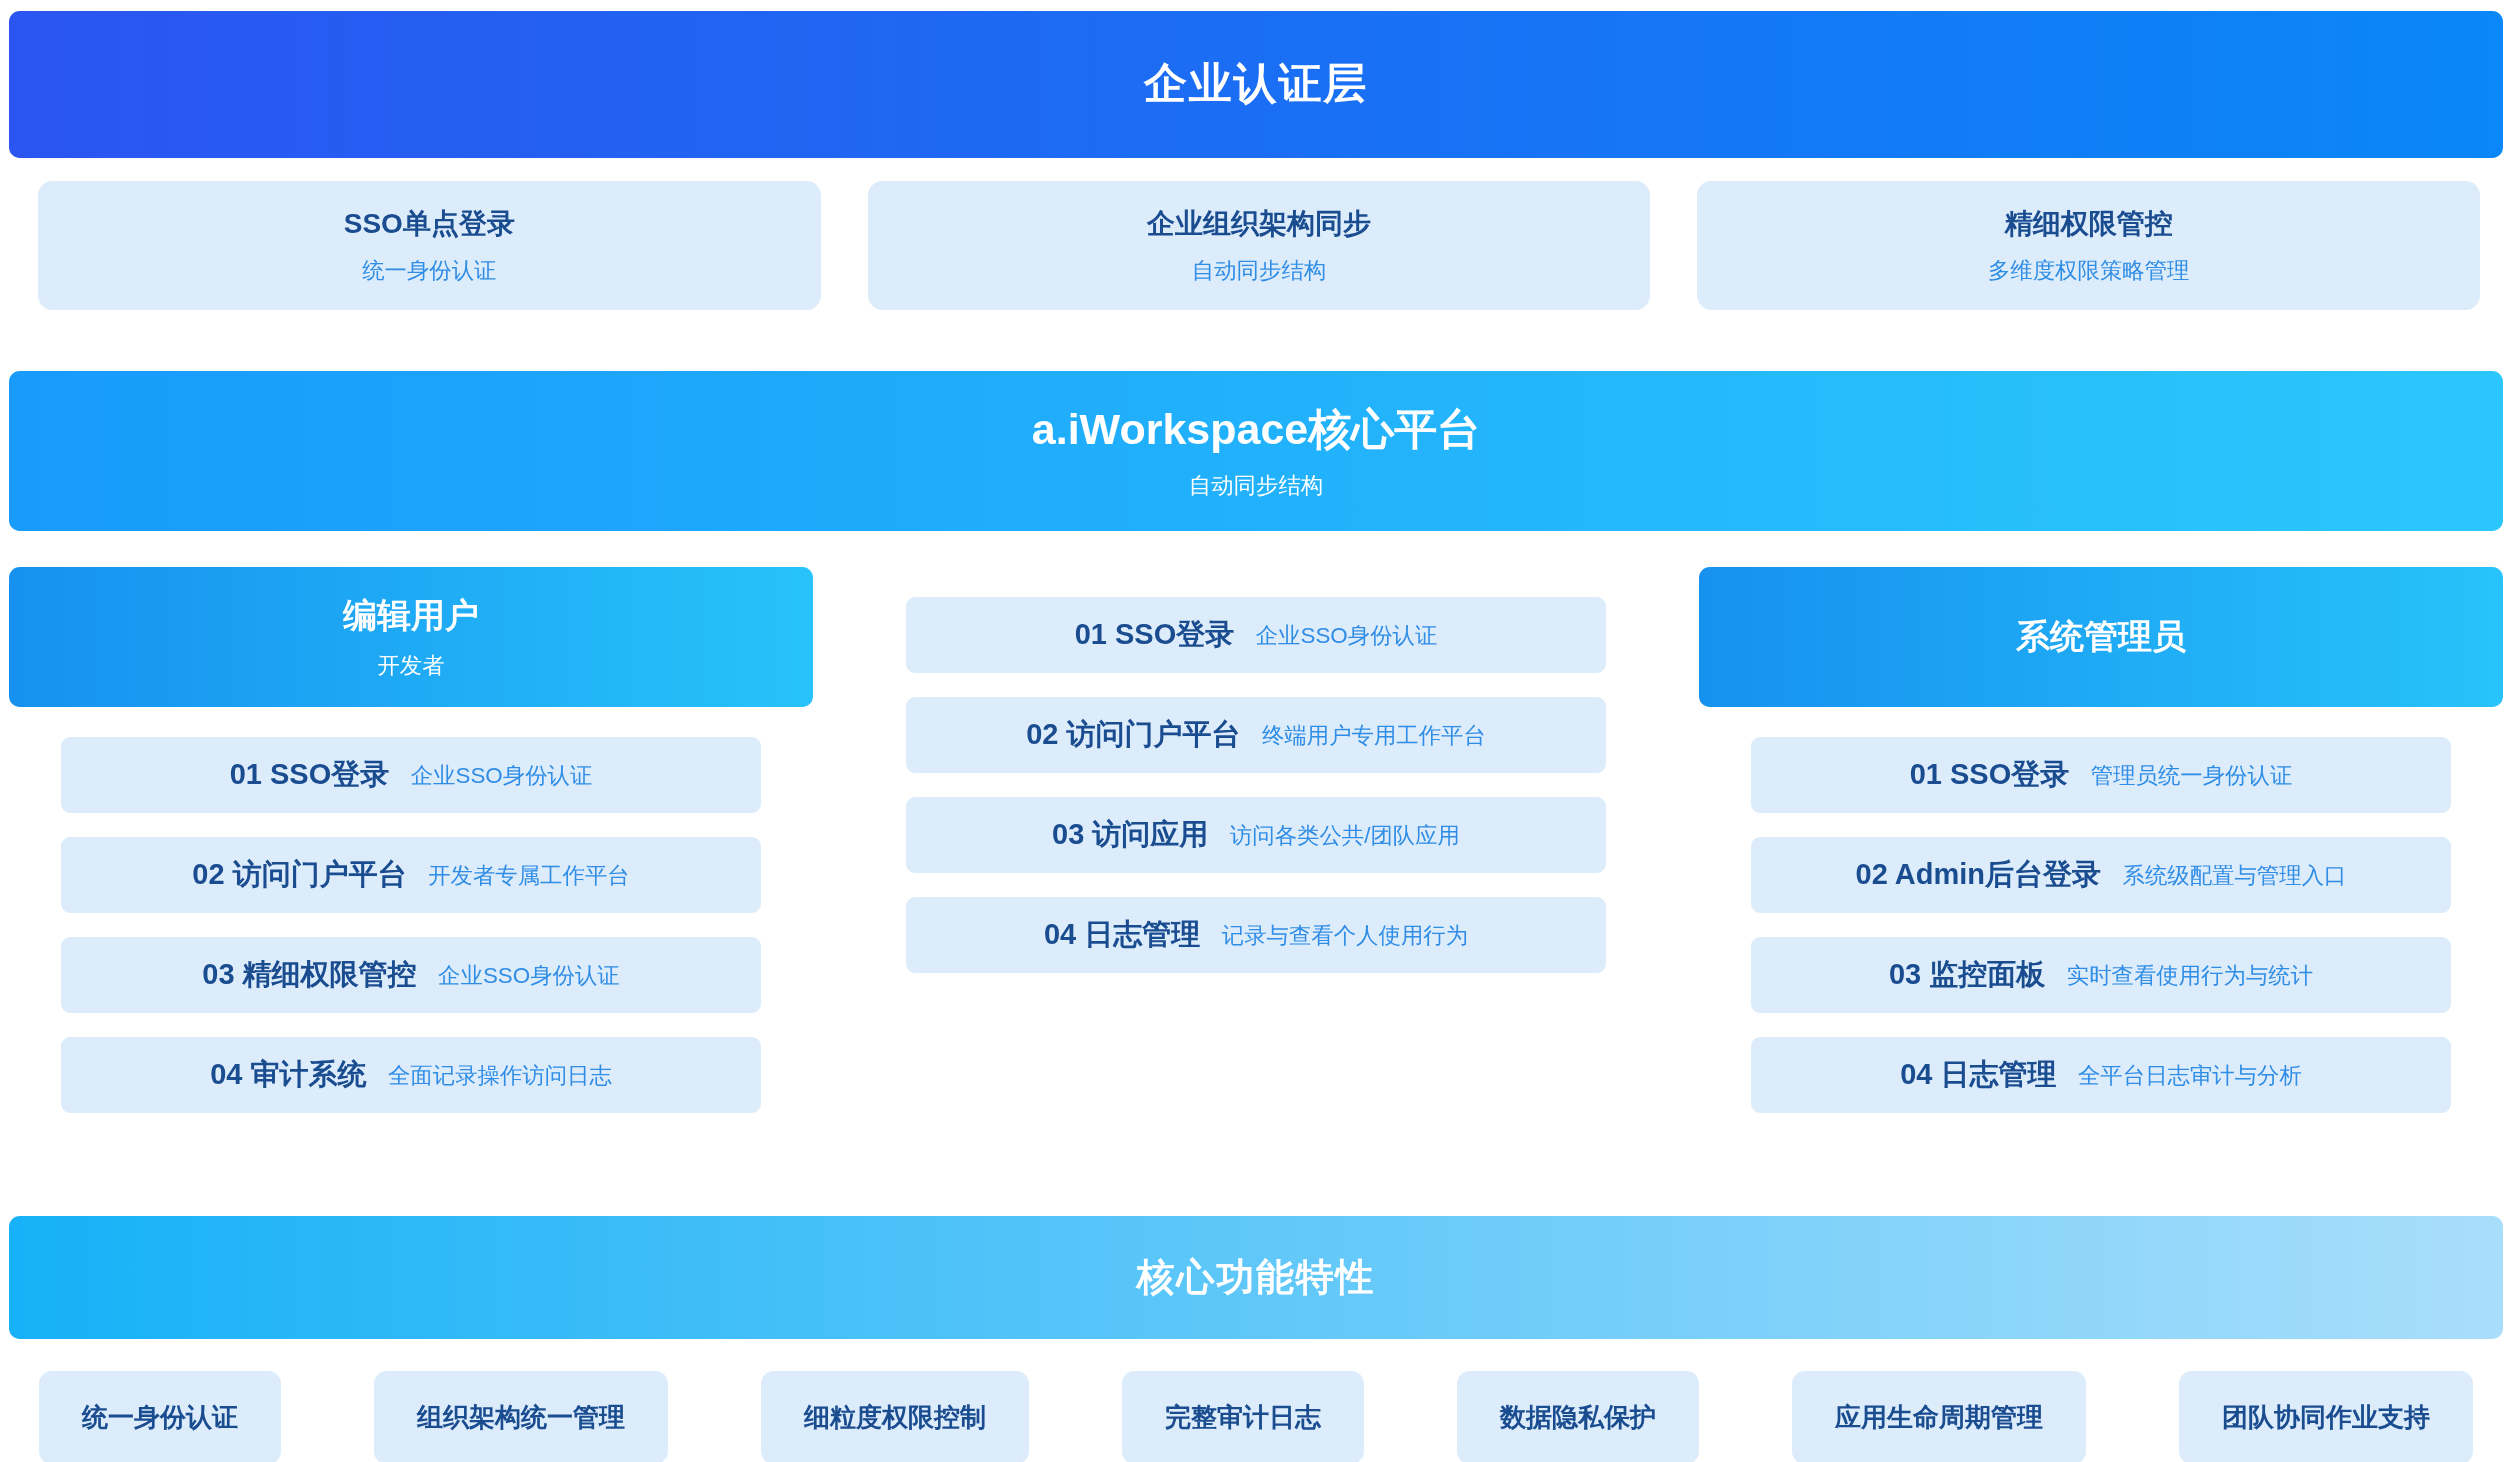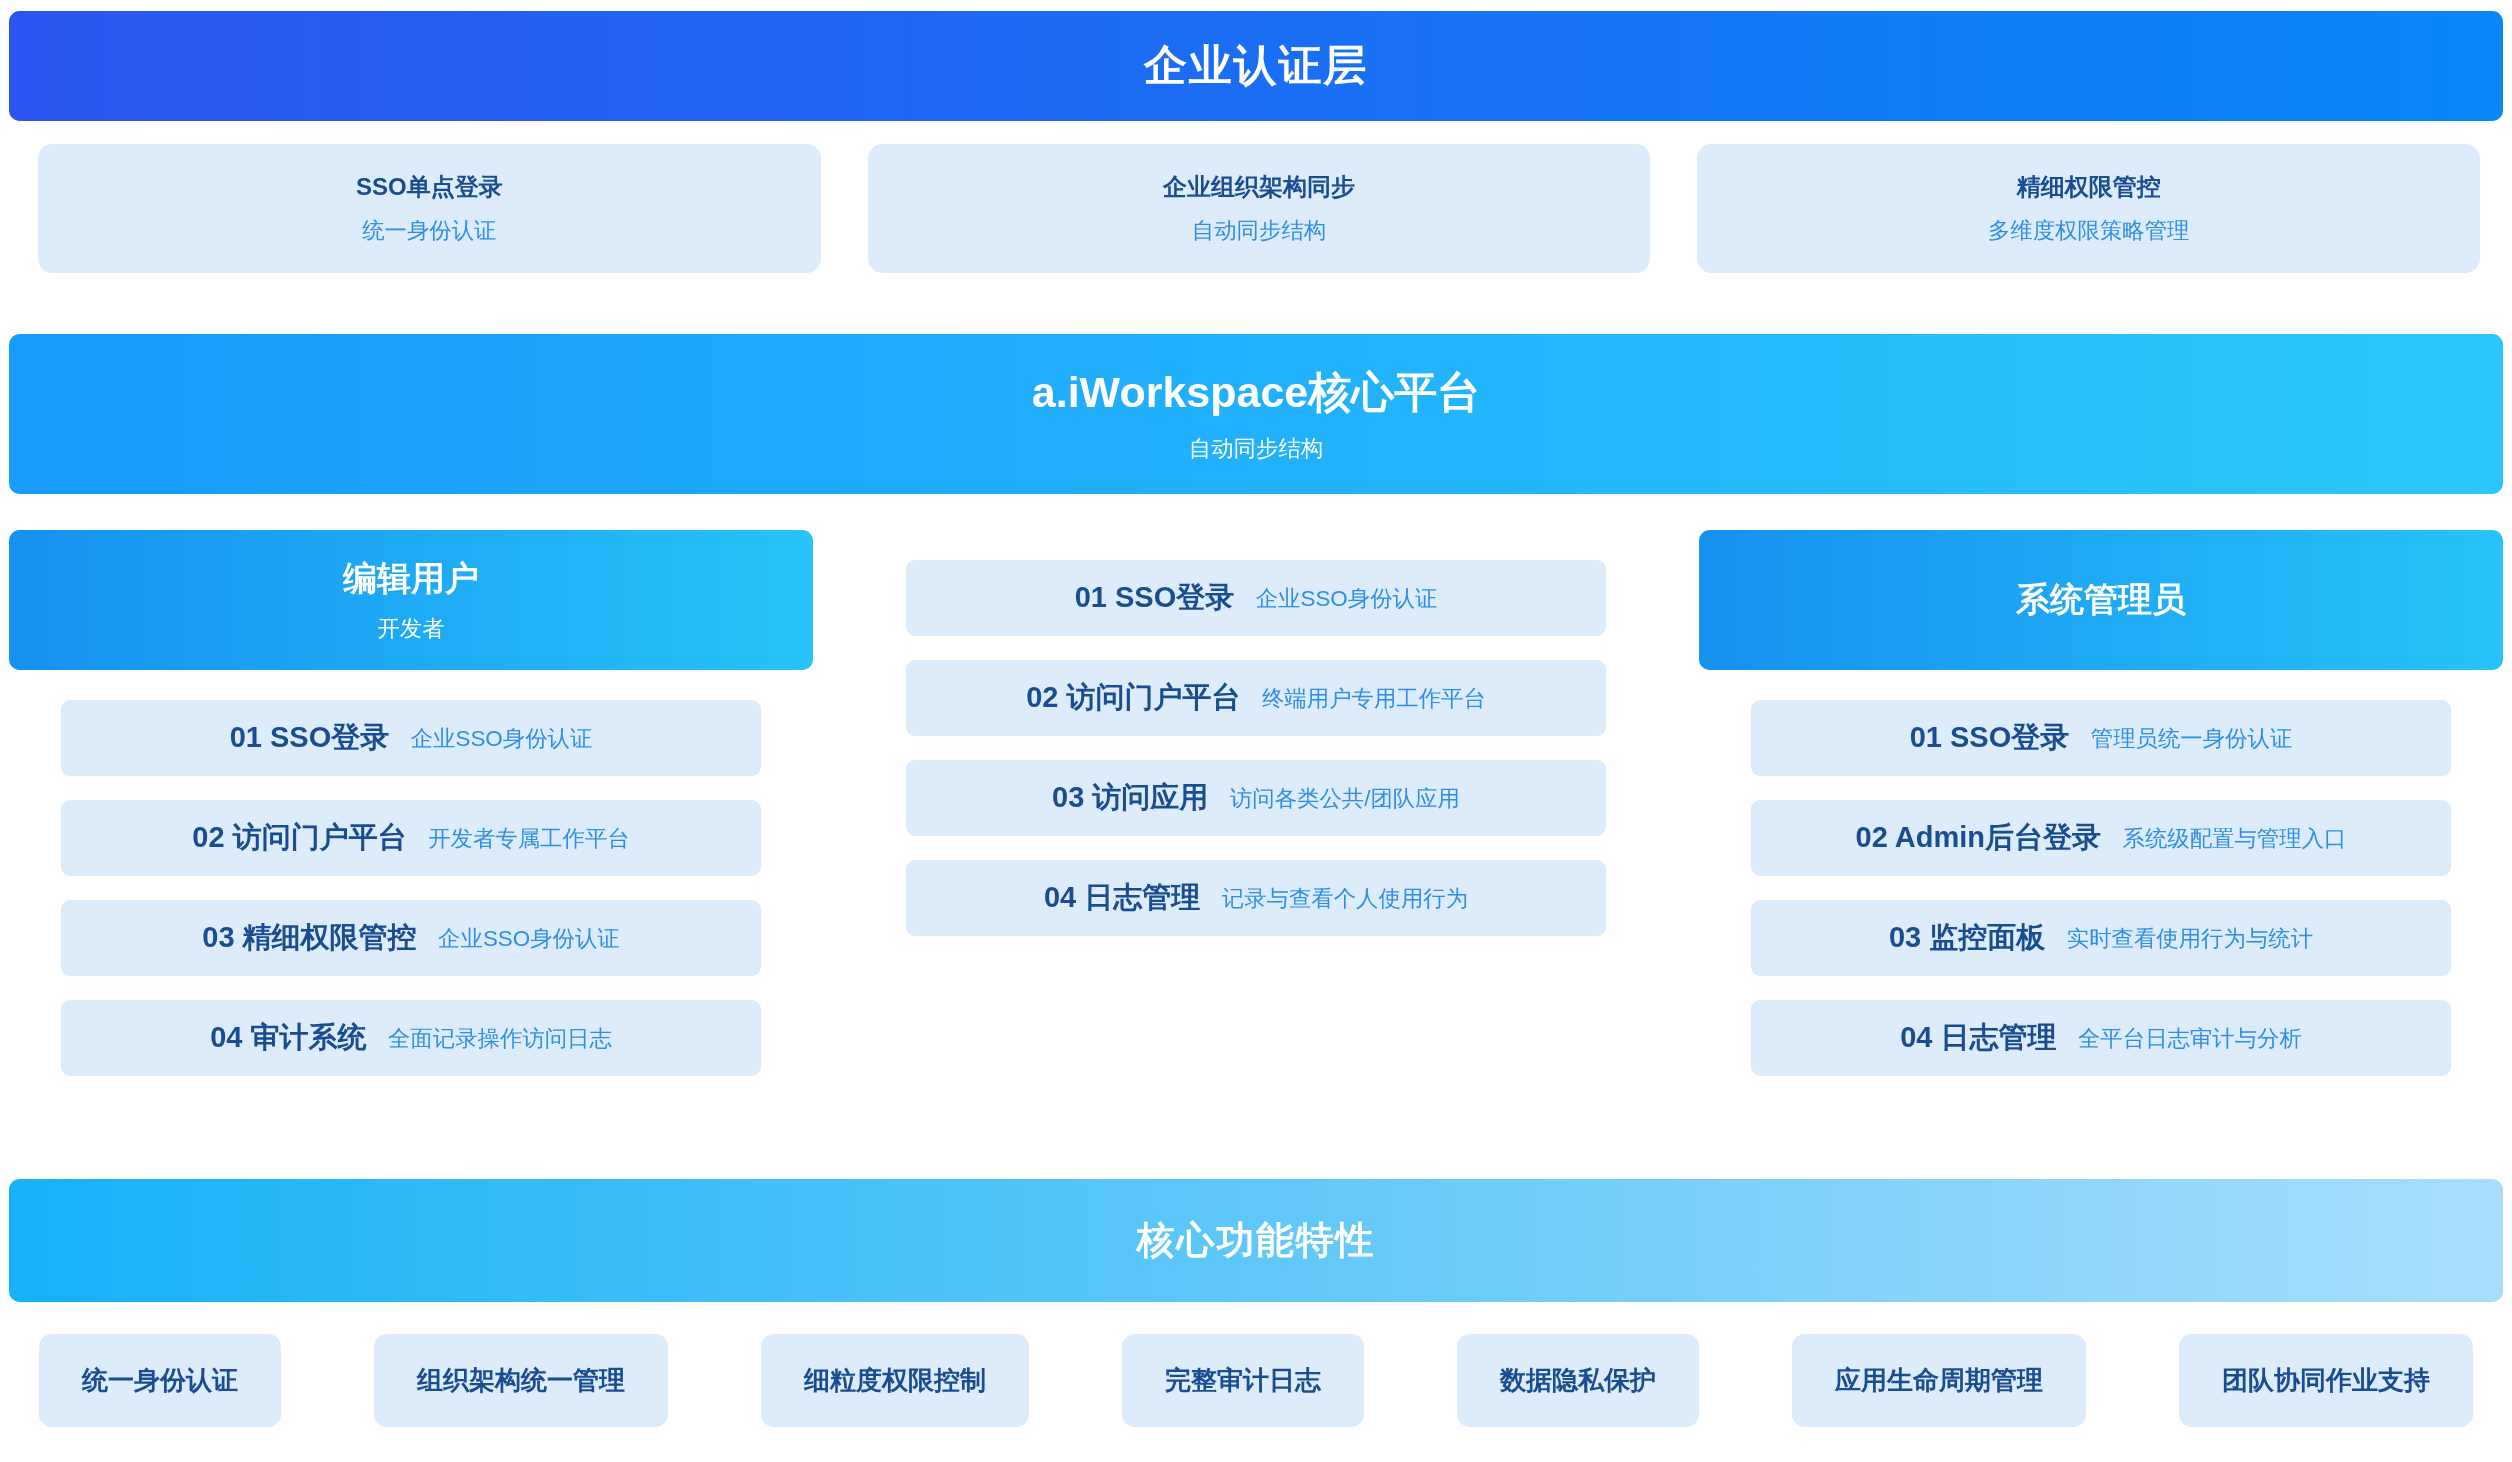--- a/index.html
+++ b/index.html
@@ -2,38 +2,38 @@
 <html style="font-size:14.4px"><head>
 <meta charset="utf-8">
 <style>
   * { margin:0; padding:0; box-sizing:border-box; }
   html,body { width:2512px; height:1463px; background:#ffffff;
     font-family:"Liberation Sans", sans-serif; overflow:hidden; }
 
   
   .banner { margin:0 9px; border-radius:10.8px; display:flex; flex-direction:column;
     align-items:center; justify-content:center; color:#ffffff; }
-  .top-banner { margin-top:10.8px; height:110px;
+  .top-banner { margin-top:10.8px; height:147px;
     background:linear-gradient(90deg,#2b55f0 0%,#0a87f8 100%); }
   .top-banner .banner-title { font-size:43px; font-weight:bold; letter-spacing:1.8px; }
 
   .platform-banner { margin-top:61px; height:160px; gap:10.8px;
     background:linear-gradient(90deg,#189bfb 0%,#2bc7fc 100%); }
   .platform-banner .banner-title { font-size:43px; font-weight:bold; }
   .platform-banner .banner-subtitle { font-size:22.4px; }
 
   .features-banner { margin-top:103px; height:123px;
     background:linear-gradient(90deg,#16b1f7 0%,#a9defb 100%); }
   .features-banner .banner-title { font-size:38px; font-weight:bold; letter-spacing:1.8px; }
 
   
   .cards-row { display:flex; gap:47px; margin:23px 32px 0 38px; }
   .auth-card { flex:1; height:129px; background:#ddecfb; border-radius:14.4px;
     display:flex; flex-direction:column; align-items:center; justify-content:center; gap:12.6px; }
-  .auth-card .card-title { font-size:24px; font-weight:bold; color:#1a4c90; }
+  .auth-card .card-title { font-size:28px; font-weight:bold; color:#1a4c90; }
   .auth-card .card-subtitle { font-size:22.4px; color:#2f8de6; }
 
   
   .roles-row { display:flex; gap:41px; margin:36px 9px 0 9px; }
   .role-col { flex:1; display:flex; flex-direction:column; }
   .role-header { height:140px; border-radius:10.8px; color:#ffffff;
     background:linear-gradient(90deg,#1691ef 0%,#27c3fa 100%);
     display:flex; flex-direction:column; align-items:center; justify-content:center; gap:10.8px; }
   .role-header .role-title { font-size:34px; font-weight:bold; }
   .role-header .role-subtitle { font-size:22.4px; }

